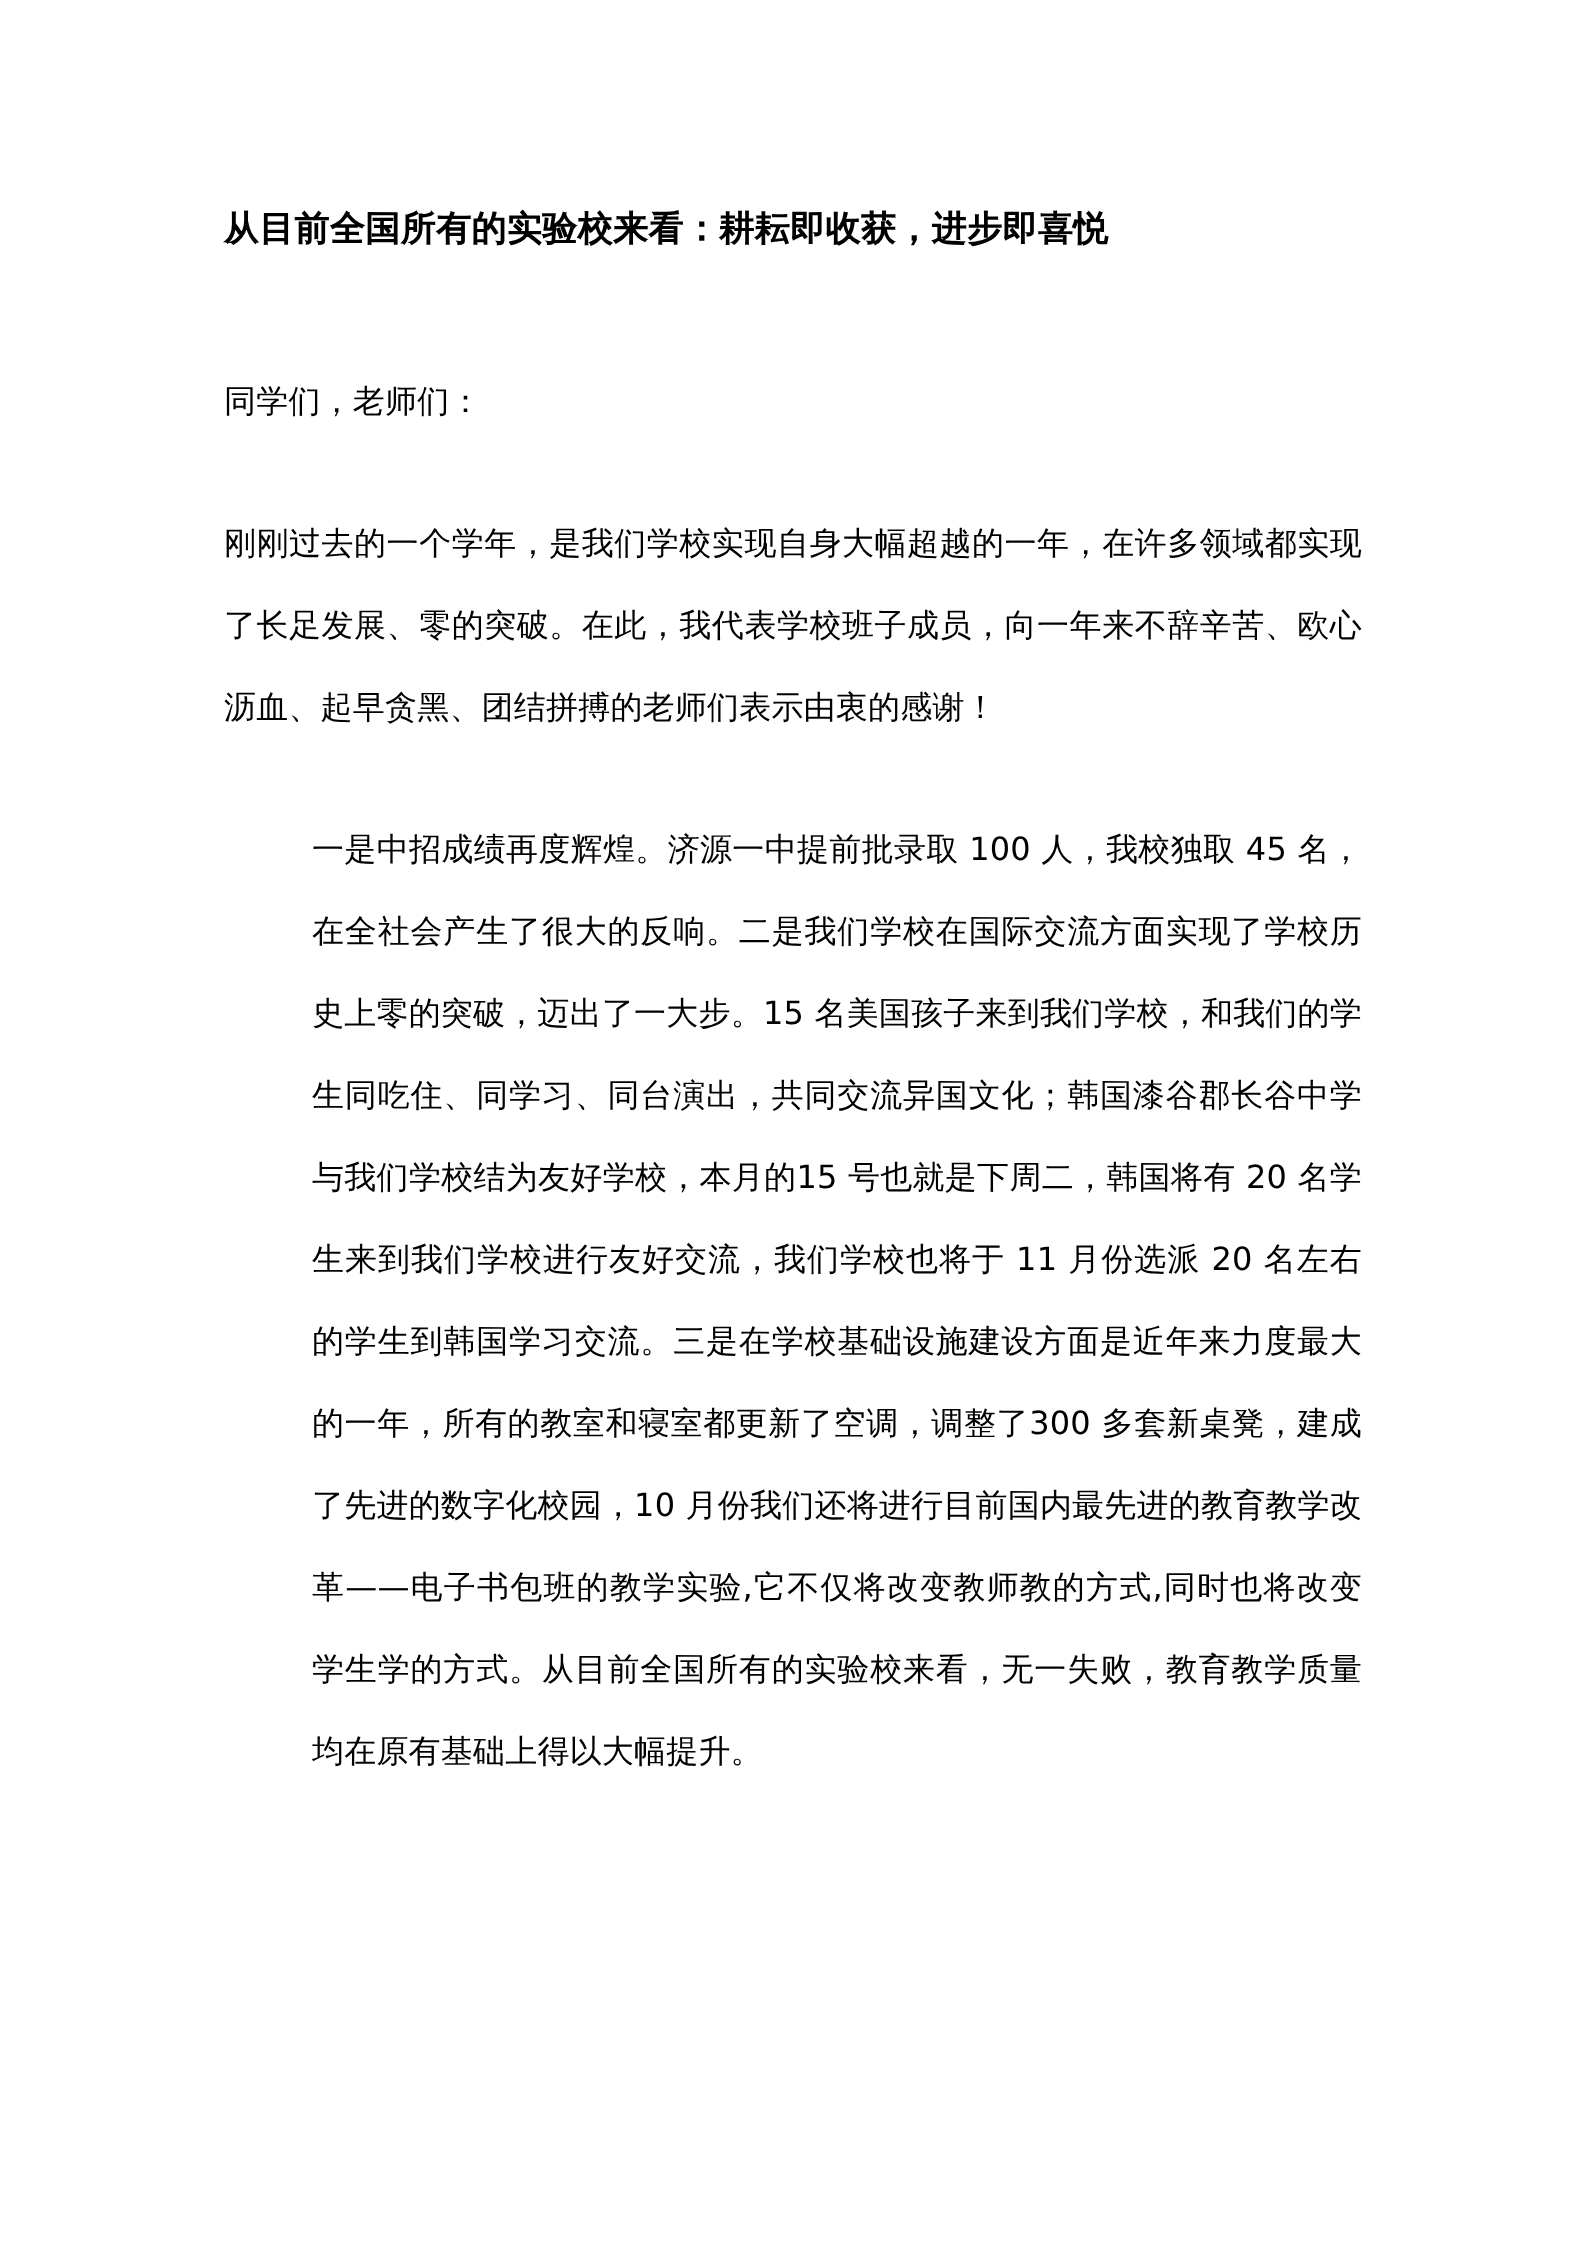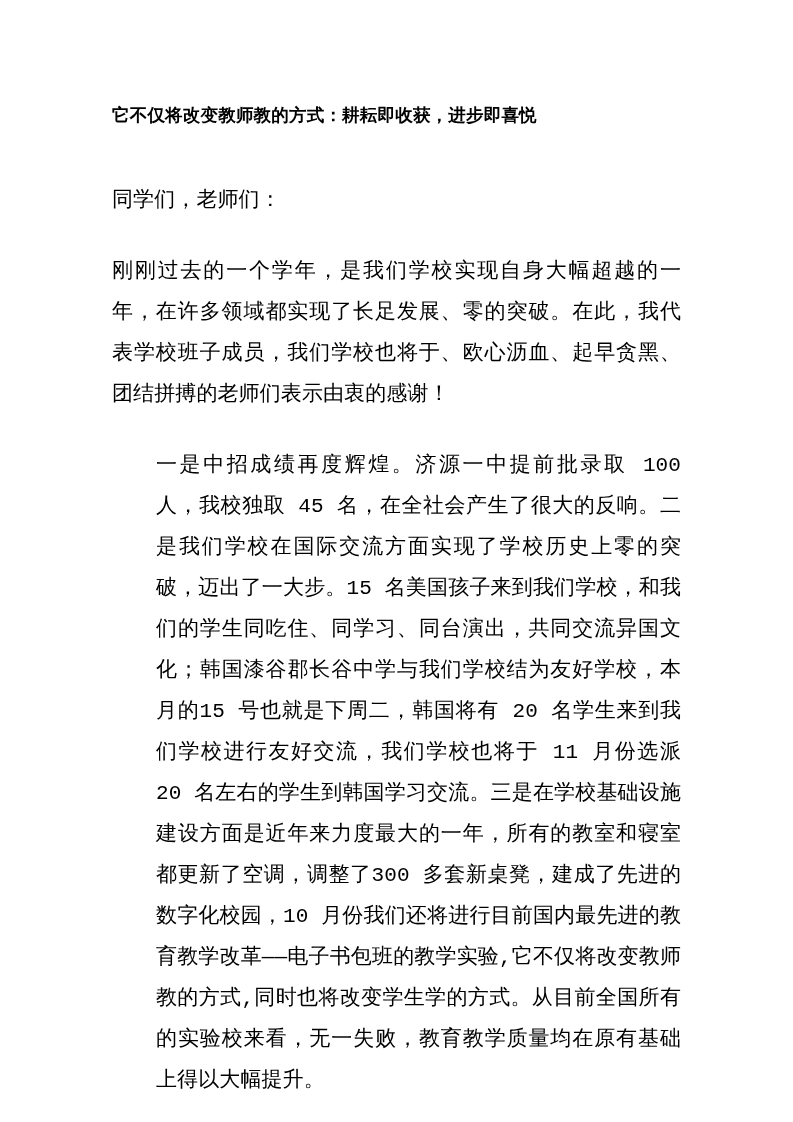--- a/index.html
+++ b/index.html
@@ -29,42 +29,41 @@
     letter-spacing: 0.2px;
     margin: 0 0 0 0;
     padding-top: 6px;
     text-align: left;
     white-space: nowrap;
   }
   .body-block {
     margin-top: 52px;
   }
   .para {
-    font-size: 21px;
+    font-size: 16px;
     line-height: 41px;
     text-align: justify;
     text-justify: inter-ideograph;
     margin: 0 0 26px 0;
     letter-spacing: 0.1px;
-    font-family: Liberation Mono, monospace;
   }
   .para:last-child {
     margin-bottom: 0;
     margin-left: 44px;
   }
   .para.gap-lg {
     margin-bottom: 30px;
   }
 </style>
 </head>
 <body>
 
 <div class="page">
 
-  <h1 class="doc-title">它不仅将改变教师教的方式：耕耘即收获，进步即喜悦</h1>
+  <h1 class="doc-title">从目前全国所有的实验校来看：耕耘即收获，进步即喜悦</h1>
 
   <div class="body-block">
     <p class="para gap-lg">同学们，老师们：</p>
-    <p class="para gap-lg">刚刚过去的一个学年，是我们学校实现自身大幅超越的一年，在许多领域都实现了长足发展、零的突破。在此，我代表学校班子成员，我们学校也将于、欧心沥血、起早贪黑、团结拼搏的老师们表示由衷的感谢！</p>
+    <p class="para gap-lg">刚刚过去的一个学年，是我们学校实现自身大幅超越的一年，在许多领域都实现了长足发展、零的突破。在此，我代表学校班子成员，向一年来不辞辛苦、欧心沥血、起早贪黑、团结拼搏的老师们表示由衷的感谢！</p>
     <p class="para">一是中招成绩再度辉煌。济源一中提前批录取 100 人，我校独取 45 名，在全社会产生了很大的反响。二是我们学校在国际交流方面实现了学校历史上零的突破，迈出了一大步。15 名美国孩子来到我们学校，和我们的学生同吃住、同学习、同台演出，共同交流异国文化；韩国漆谷郡长谷中学与我们学校结为友好学校，本月的15 号也就是下周二，韩国将有 20 名学生来到我们学校进行友好交流，我们学校也将于 11 月份选派 20 名左右的学生到韩国学习交流。三是在学校基础设施建设方面是近年来力度最大的一年，所有的教室和寝室都更新了空调，调整了300 多套新桌凳，建成了先进的数字化校园，10 月份我们还将进行目前国内最先进的教育教学改革——电子书包班的教学实验,它不仅将改变教师教的方式,同时也将改变学生学的方式。从目前全国所有的实验校来看，无一失败，教育教学质量均在原有基础上得以大幅提升。</p>
   </div>
 
 </div>
 
 </body></html>

